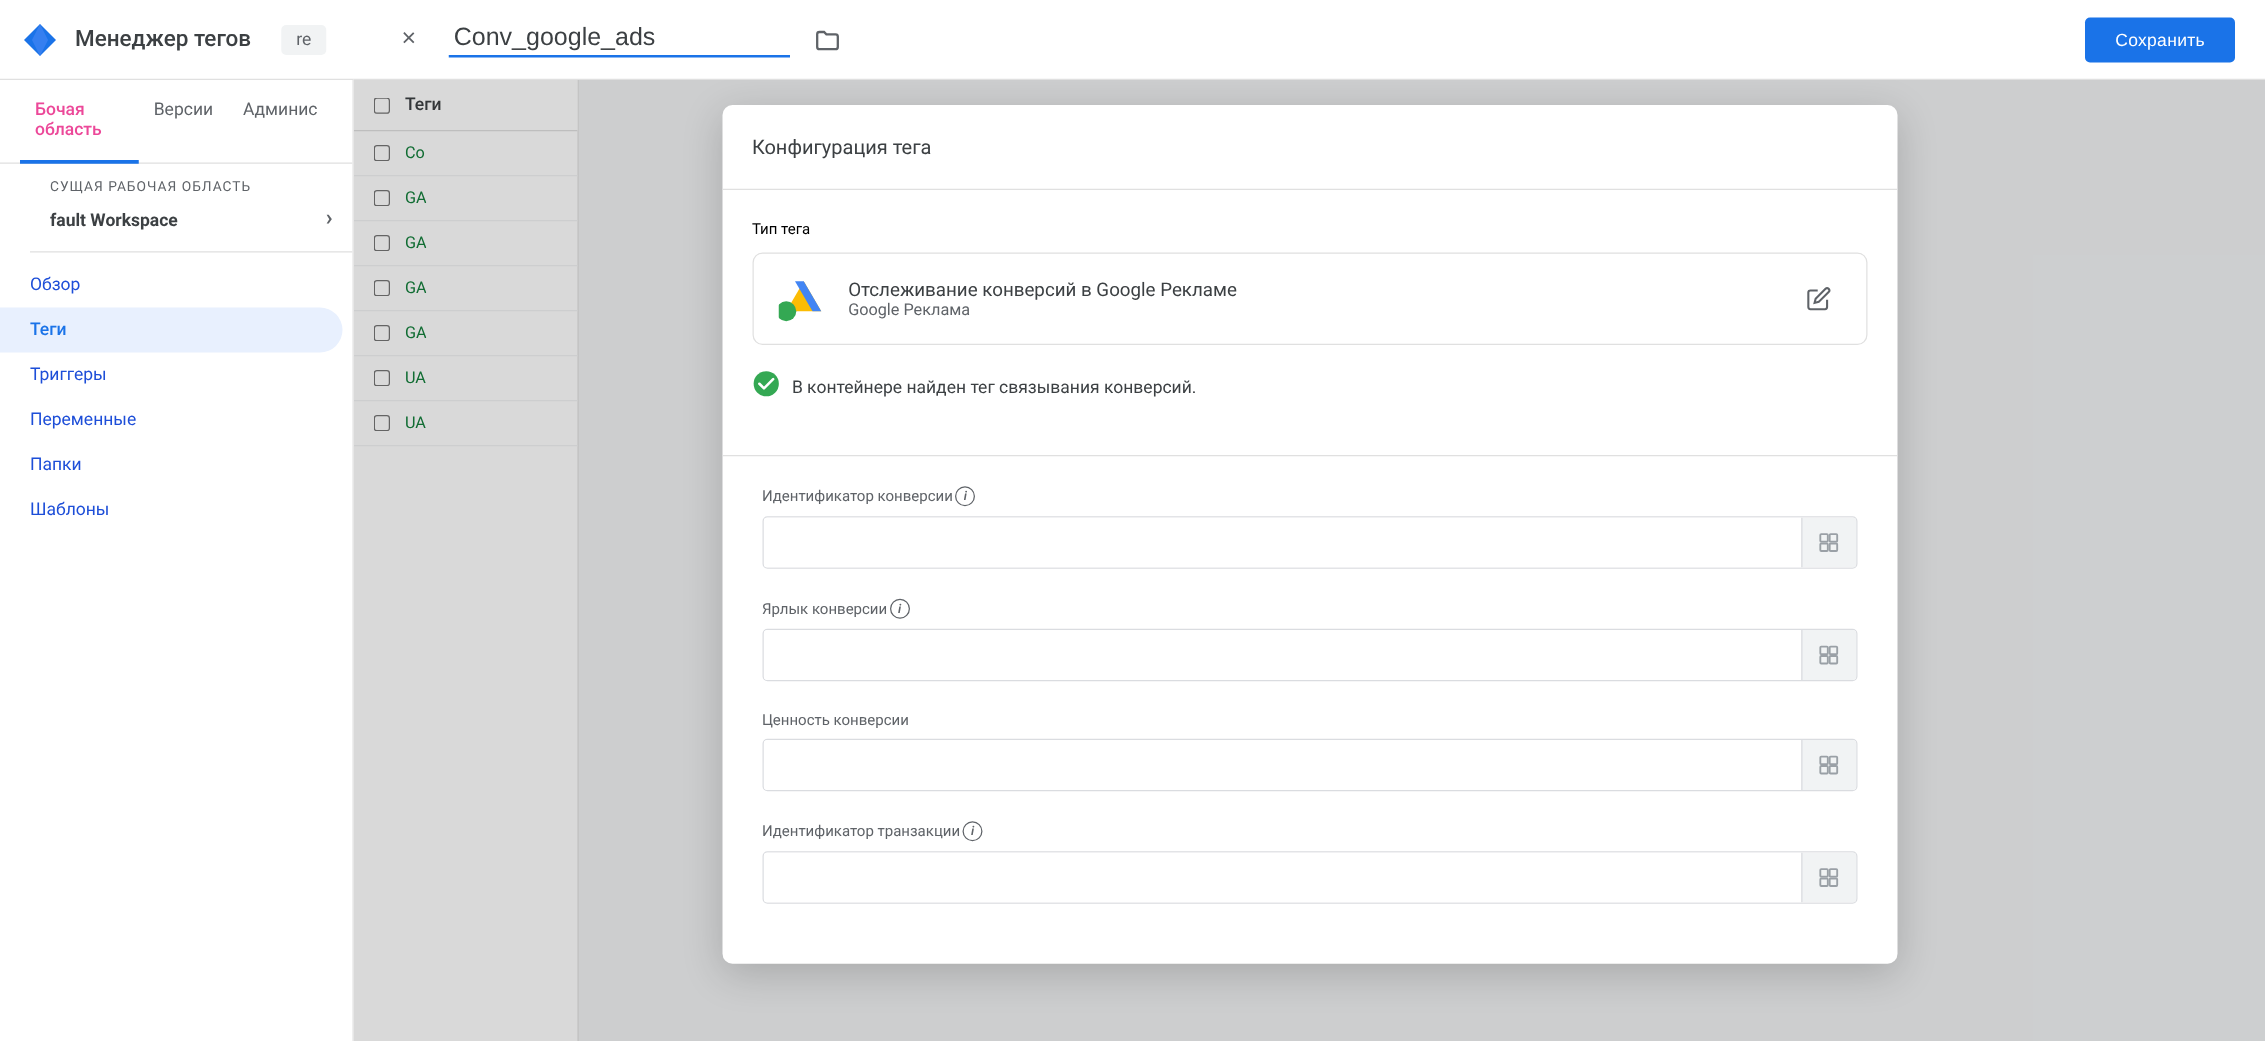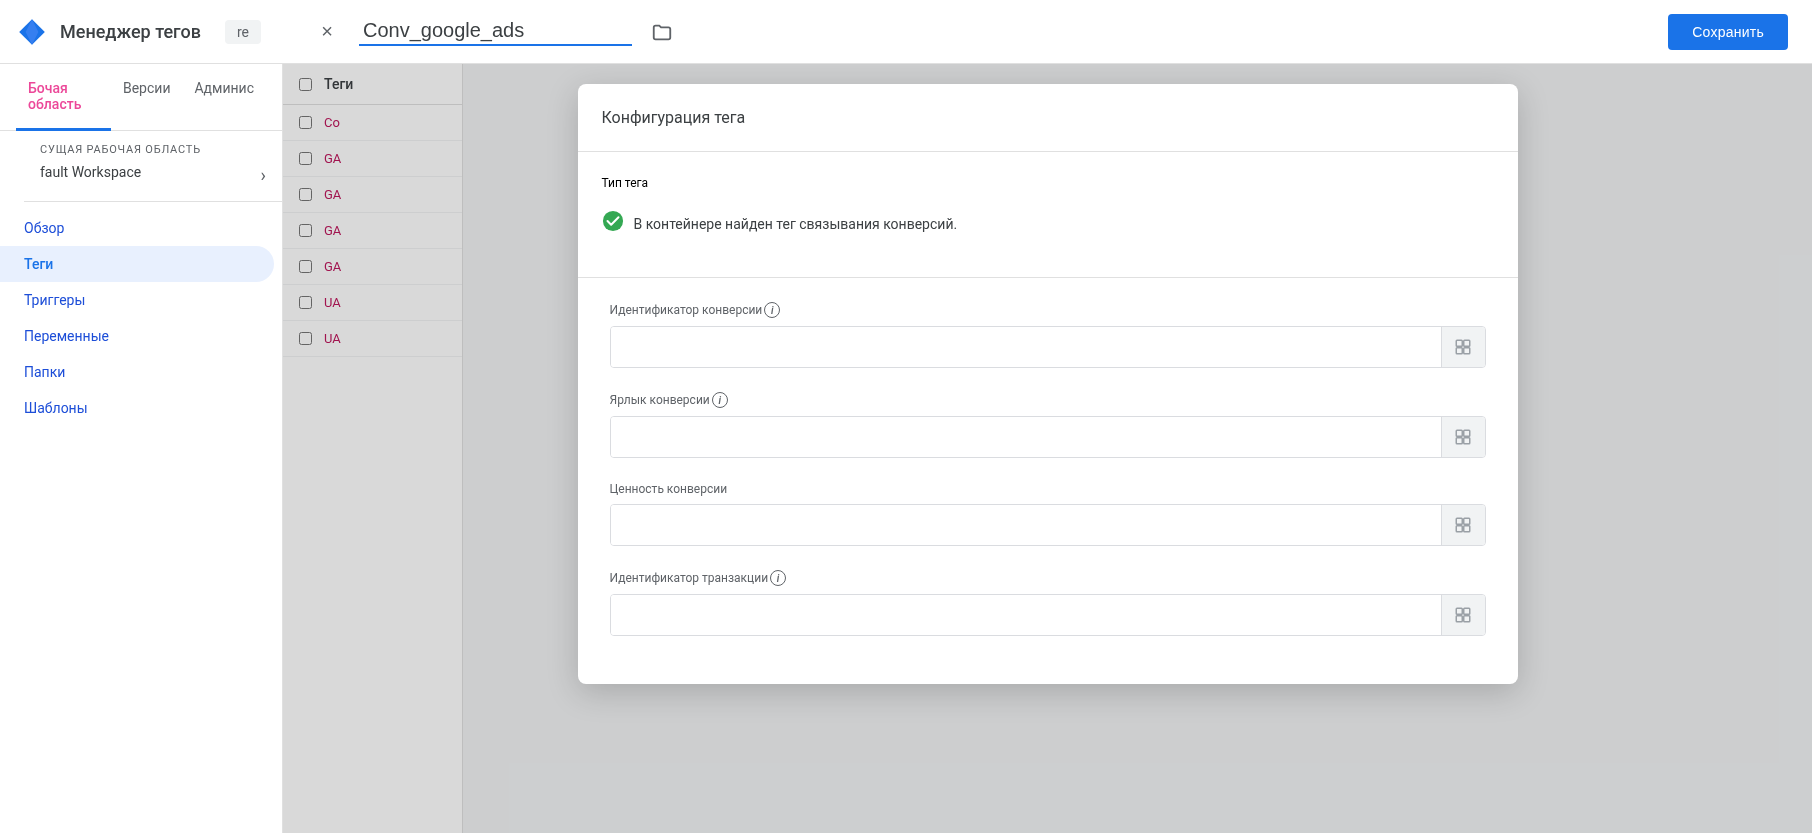--- a/index.html
+++ b/index.html
@@ -61,22 +61,22 @@
     .sub-nav-item {
       padding: 16px 12px; font-size: 14px; color: #5f6368; cursor: pointer;
       border-bottom: 3px solid transparent; margin-bottom: -1px;
     }
     .sub-nav-item.active { color: #ec4899; border-bottom-color: #1a73e8; font-weight: 500; }
     .workspace-section {
       padding: 12px 16px; border-bottom: 1px solid #e0e0e0; margin-left: 24px;
     }
     .workspace-label { font-size: 11px; color: #5f6368; text-transform: uppercase; letter-spacing: 0.8px; margin-bottom: 4px; }
     .workspace-name {
-      display: flex; align-items: flex-start; justify-content: space-between;
-      font-size: 14px; color: #3c4043; font-weight: 400; cursor: pointer;
+      display: flex; align-items: flex-end; justify-content: space-between;
+      font-size: 14px; color: #3c4043; font-weight: 700; cursor: pointer;
       padding: 4px 0;
     }
     .workspace-chevron { color: #5f6368; font-size: 18px; }
     .nav-list { padding: 8px 0; }
     .nav-item {
       padding: 10px 24px; font-size: 14px; color: #1d4ed8; cursor: pointer;
       border-radius: 0 20px 20px 0; margin-right: 8px;
     }
     .nav-item.active { background: #e8f0fe; color: #1a73e8; font-weight: 500; }
 
@@ -93,21 +93,21 @@
       display: flex; align-items: center; padding: 12px 16px; border-bottom: 1px solid #e0e0e0;
       font-size: 14px; font-weight: 500; color: #3c4043; background: #fff;
     }
     .tags-list { padding: 0; }
     .tag-row {
       display: flex; align-items: center; padding: 10px 16px;
       border-bottom: 1px solid #f1f3f4; font-size: 13px; color: #1a73e8;
       cursor: pointer;
     }
     .tag-checkbox { margin-right: 12px; }
-    .tag-row-name { color: #be185d; text-decoration: none; white-space: nowrap; overflow: hidden; text-overflow: ellipsis; max-width: 130px; }
+    .tag-row-name { color: #15803d; text-decoration: none; white-space: nowrap; overflow: hidden; text-overflow: ellipsis; max-width: 130px; }
 
     
     .modal-overlay {
       position: absolute; top: 0; left: 0; right: 0; bottom: 0;
       background: rgba(0,0,0,0.15); z-index: 50;
       display: flex; align-items: flex-start; justify-content: center;
       padding-top: 20px;
     }
     .modal {
       background: #fff; border-radius: 8px; width: 940px; max-height: 760px;
@@ -264,20 +264,40 @@
 
   <div class="modal-overlay">
     <div class="modal">
 
       <div class="modal-section">
         <div class="modal-section-title">Конфигурация тега</div>
       </div>
 
       <div class="modal-section">
         <span class="tag-type-label">Тип тега</span>
+        <div class="tag-type-card">
+          <div class="tag-type-left">
+
+            <svg class="google-ads-icon" viewBox="0 0 40 40">
+              <polygon points="20,6 34,30 6,30" fill="#FBBC04"></polygon>
+              <polygon points="20,6 34,30 27,30 13,6" fill="#4285F4"></polygon>
+              <circle cx="6" cy="30" r="8" fill="#34A853"></circle>
+            </svg>
+            <div>
+              <div class="tag-type-name">Отслеживание конверсий в Google Рекламе</div>
+              <div class="tag-type-sub">Google Реклама</div>
+            </div>
+          </div>
+          <button class="edit-icon-btn">
+            <svg width="20" height="20" viewBox="0 0 24 24" fill="none" stroke="#5f6368" stroke-width="2">
+              <path d="M11 4H4a2 2 0 00-2 2v14a2 2 0 002 2h14a2 2 0 002-2v-7"></path>
+              <path d="M18.5 2.5a2.121 2.121 0 013 3L12 15l-4 1 1-4 9.5-9.5z"></path>
+            </svg>
+          </button>
+        </div>
 
         <div class="success-notice" style="margin-top:16px;">
           <span class="success-icon">
             <svg width="22" height="22" viewBox="0 0 24 24">
               <circle cx="12" cy="12" r="11" fill="#34A853"></circle>
               <path d="M6 12l4 4 8-8" stroke="#fff" stroke-width="2.2" fill="none" stroke-linecap="round" stroke-linejoin="round"></path>
             </svg>
           </span>
           <span class="success-text">В контейнере найден тег связывания конверсий.</span>
         </div>

